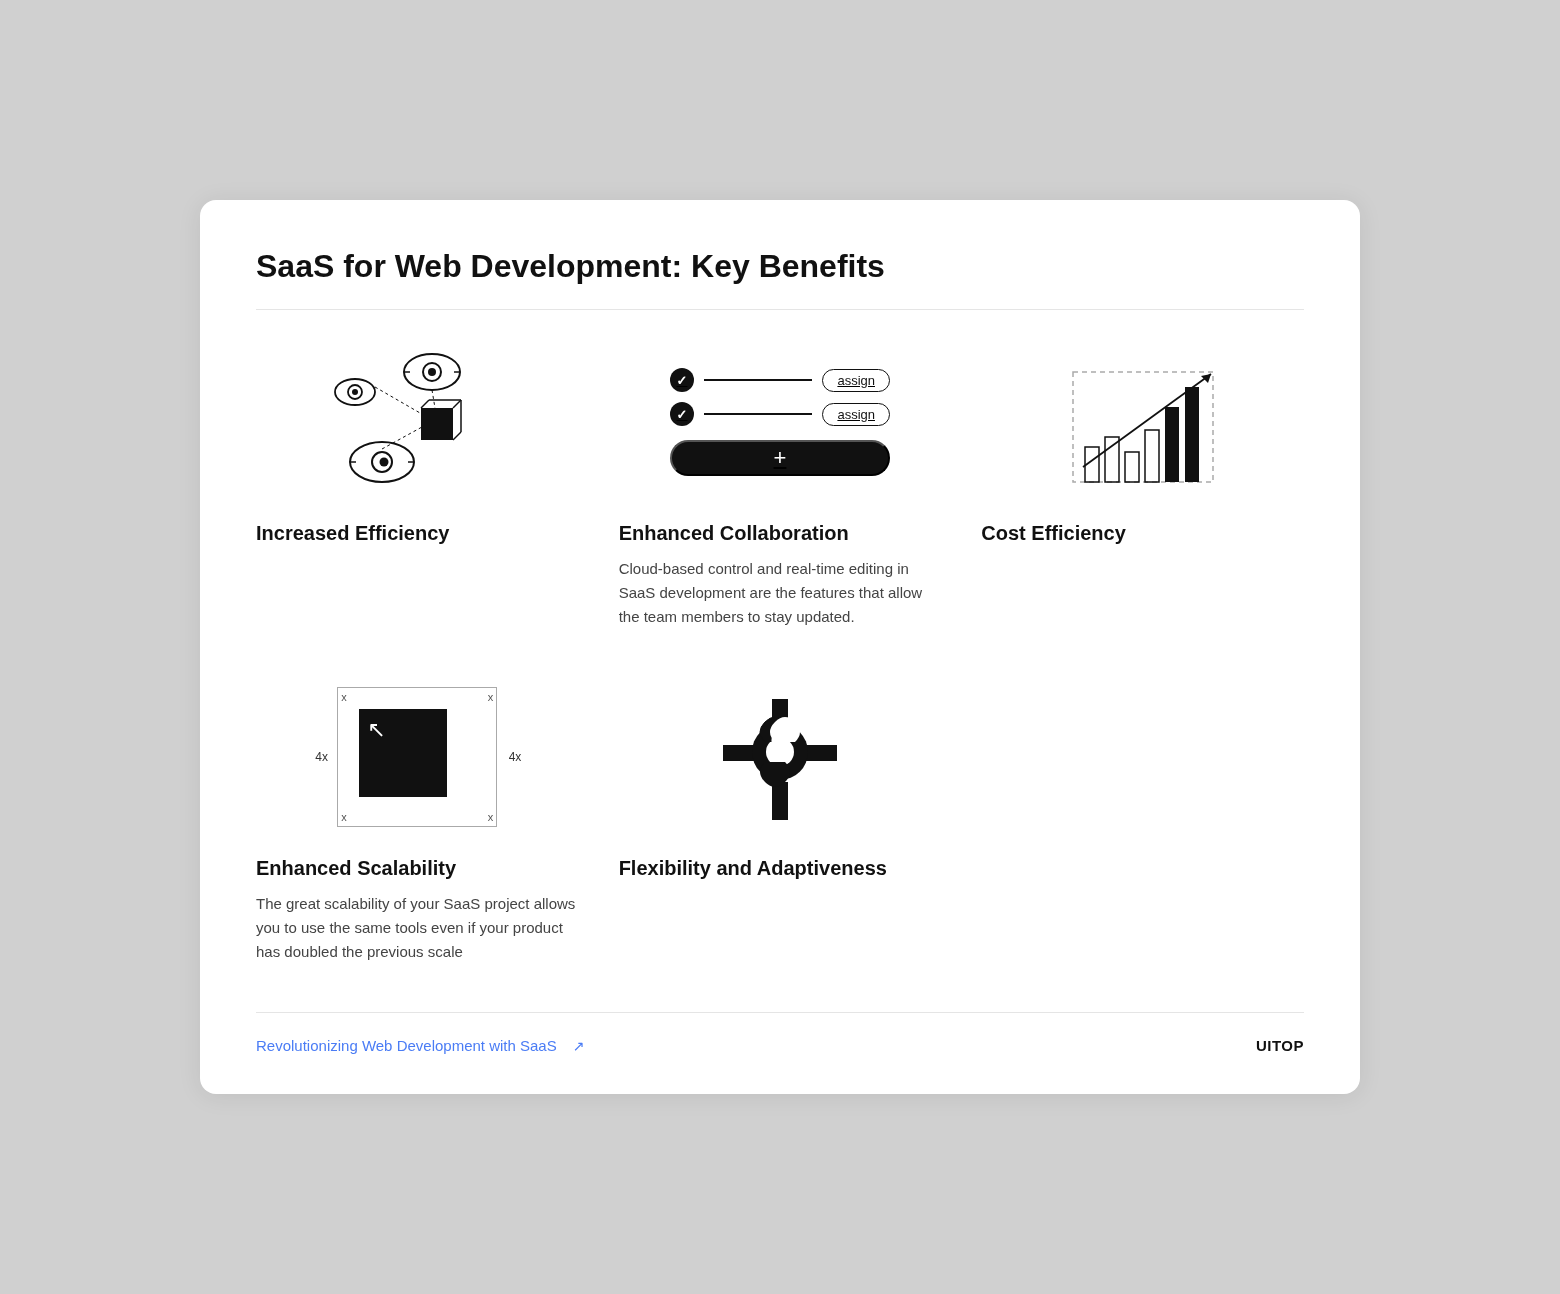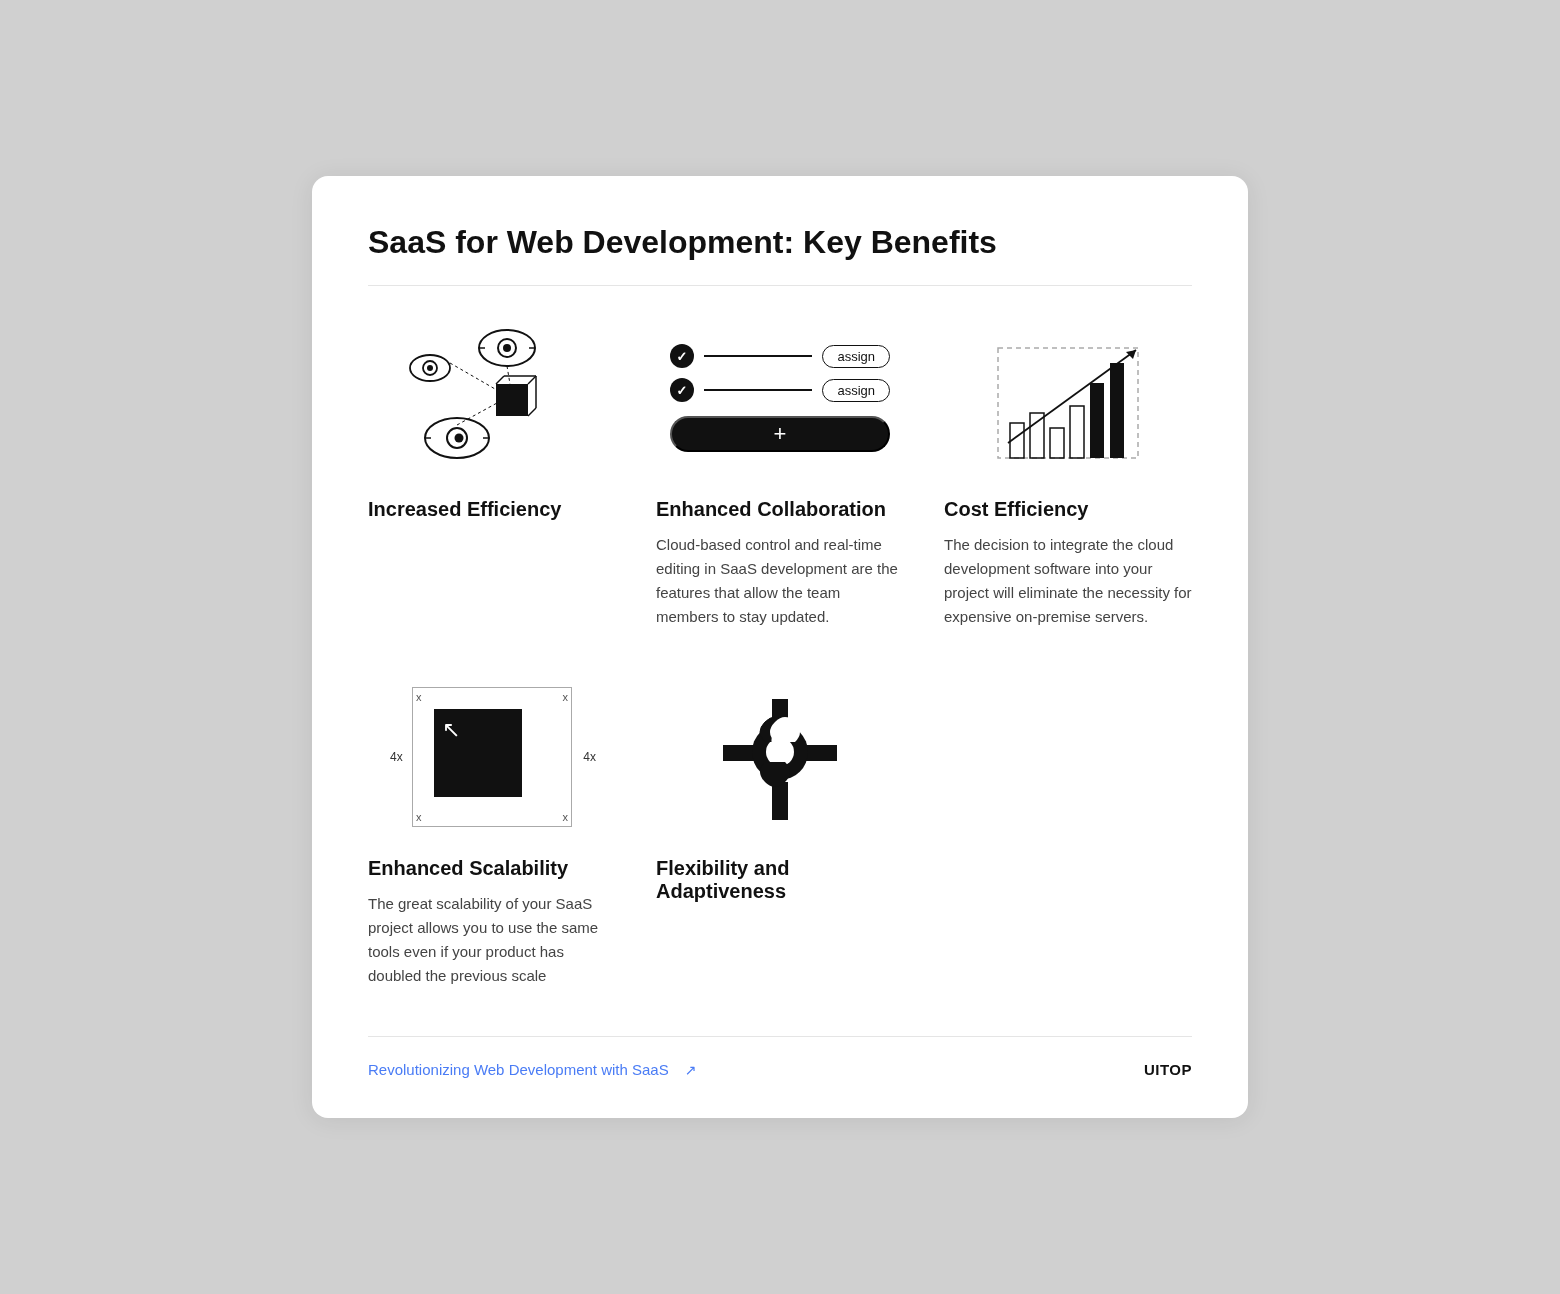--- a/index.html
+++ b/index.html
@@ -7,21 +7,21 @@
       background: #d0d0d0;
       display: flex;
       justify-content: center;
       align-items: center;
       min-height: 100vh;
       font-family: -apple-system, BlinkMacSystemFont, 'Segoe UI', sans-serif;
     }
     .card {
       background: #fff;
       border-radius: 16px;
-      width: 936px;
+      width: 1160px;
       padding: 48px 56px 40px 56px;
       box-shadow: 0 2px 24px rgba(0,0,0,0.08);
     }
     .page-title {
       font-size: 32px;
       font-weight: 700;
       color: #111;
       margin-bottom: 32px;
       padding-bottom: 24px;
       border-bottom: 1px solid #e5e5e5;
@@ -58,20 +58,21 @@
       line-height: 1.6;
     }
     
     .efficiency-svg { width: 180px; height: 140px; }
     
     .collab-container {
       display: flex;
       flex-direction: column;
       gap: 10px;
       align-items: center;
+      text-decoration: underline;
     }
     .task-row {
       display: flex;
       align-items: center;
       gap: 10px;
       width: 220px;
     }
     .check-circle {
       width: 24px;
       height: 24px;
@@ -247,21 +248,20 @@
             <rect x="132" y="35" width="14" height="95" fill="#111"></rect>
 
             <rect x="118" y="120" width="8" height="8" fill="#111"></rect>
 
             <line x1="30" y1="115" x2="158" y2="22" stroke="#111" stroke-width="1.8"></line>
             <polygon points="158,22 148,24 155,31" fill="#111"></polygon>
           </svg>
         </div>
       </div>
       <div class="benefit-title">Cost Efficiency</div>
-      <div class="benefit-desc">The decision to integrate the cloud development software into your project will eliminate the necessity for expensive on-premise servers.</div>
     </div>
 
   </div>
 
   <div class="grid-bottom">
 
     <div class="benefit-item">
       <div class="icon-area">
         <div style="position:relative; width:160px; height:140px;">
 

